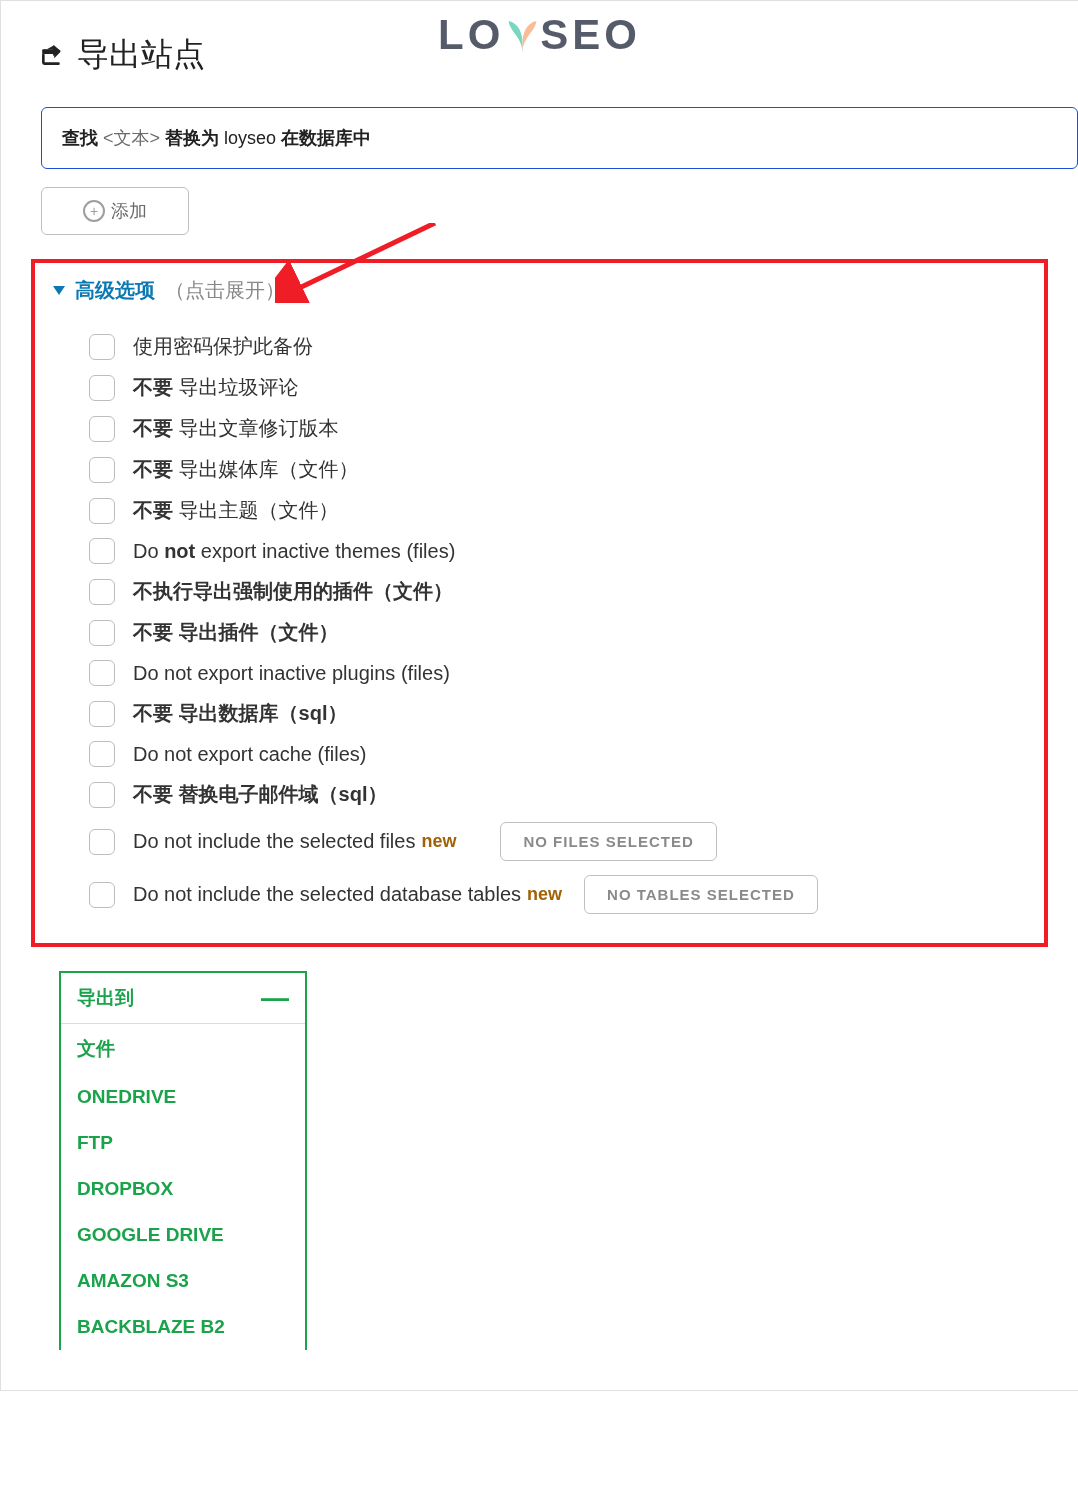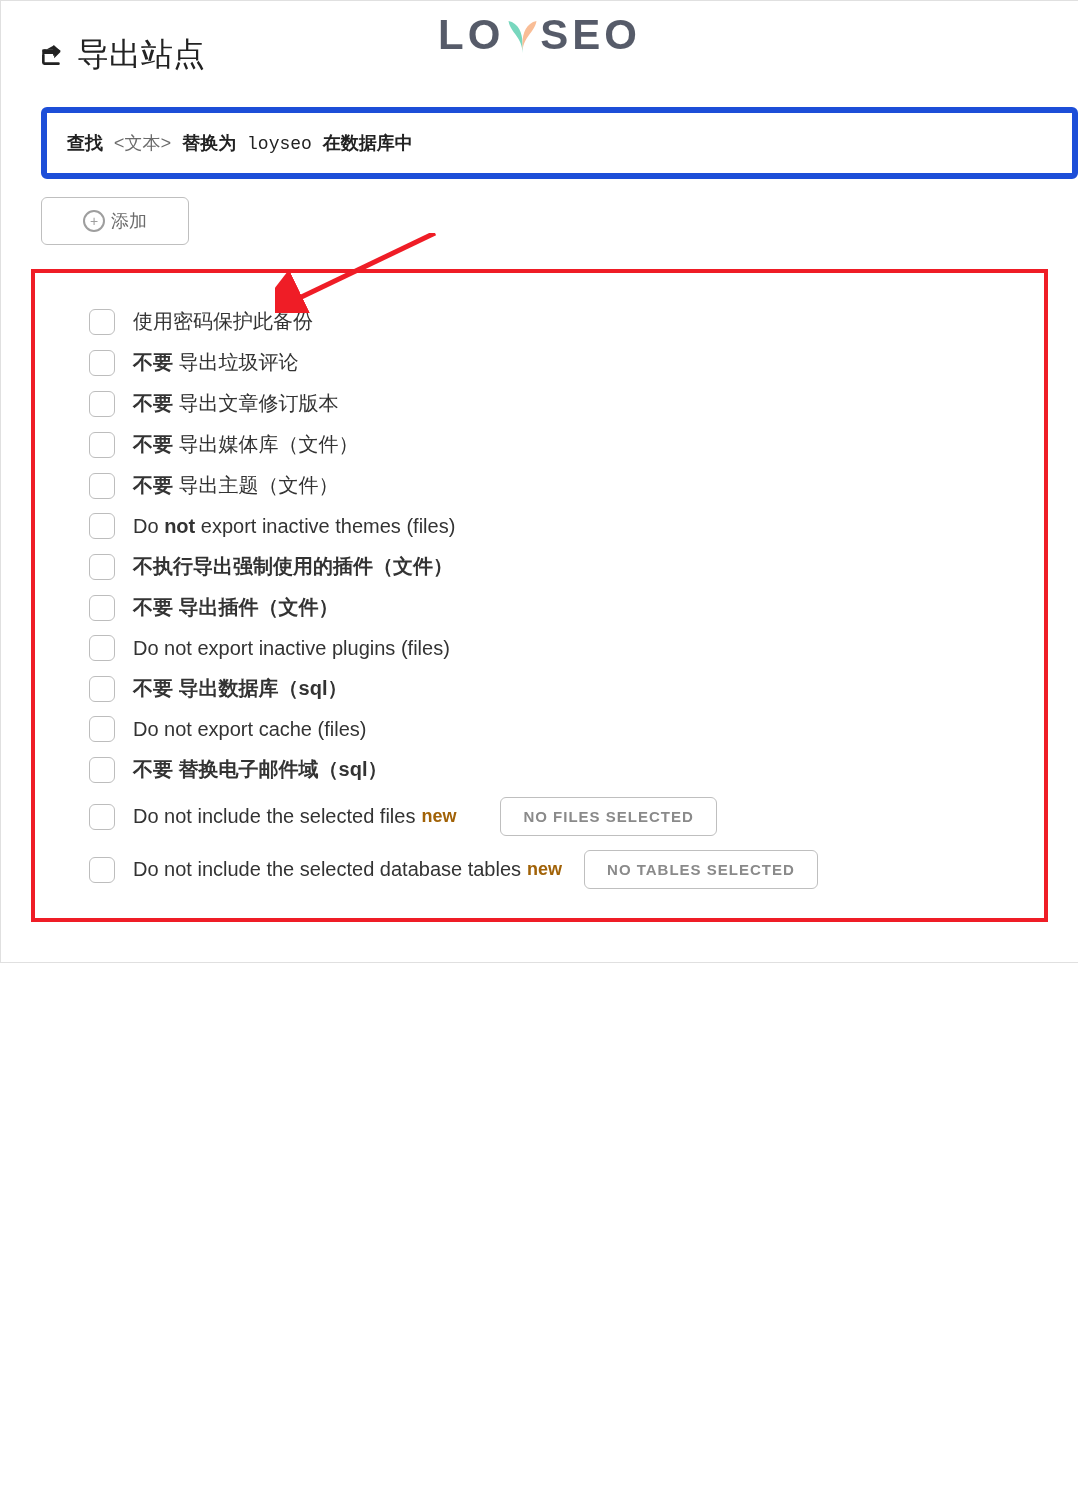--- a/index.html
+++ b/index.html
@@ -2,21 +2,21 @@
 <html><head>
 <meta charset="utf-8">
 <style>
   html,body{margin:0;padding:0;font-family:-apple-system,BlinkMacSystemFont,"Segoe UI","PingFang SC","Microsoft YaHei",sans-serif;background:#fff;color:#333;font-size:16px;}
   .wrap{width:1078px;position:relative;box-sizing:border-box;padding:0 0 40px 0;border:1px solid #e0e0e0;border-right:none;}
   .header{display:flex;align-items:center;padding:32px 0 30px 38px;}
   .export-icon{width:26px;height:26px;margin-right:12px;display:inline-flex;align-items:center;justify-content:center;}
   .page-title{font-size:32px;color:#222;}
   .watermark{position:absolute;top:10px;left:50%;transform:translateX(-50%);font-size:42px;font-weight:700;letter-spacing:4px;color:#0f172a;opacity:.7;pointer-events:none;font-family:Arial,sans-serif;display:flex;align-items:center;}
   .watermark .leaf{position:relative;width:36px;height:40px;display:inline-block;}
-  .findbox{margin-left:40px;border:6px solid #1d4ed8;border-radius:6px;padding:18px 20px;font-size:18px;color:#222;font-family:Liberation Mono, monospace;}
+  .findbox{margin-left:40px;border:1px solid #1d4ed8;border-radius:6px;padding:18px 20px;font-size:18px;color:#222;}
   .findbox .bold{font-weight:700;}
   .findbox .lt{color:#6b6b6b;}
   .addbtn{margin:18px 0 24px 40px;width:148px;height:48px;border:1.5px solid #bfbfbf;border-radius:6px;background:#fff;color:#6b6b6b;font-size:18px;display:flex;align-items:center;justify-content:center;gap:6px;cursor:pointer;}
   .addbtn .plus{width:18px;height:18px;border-radius:50%;border:2px solid #9e9e9e;display:inline-flex;align-items:center;justify-content:center;font-size:14px;line-height:1;color:#9e9e9e;}
   .redbox{margin:0 30px 0 30px;border:4px solid #ef1d26;padding:14px 14px 22px 14px;position:relative;}
   .section-head{display:flex;align-items:center;padding:0 0 8px 4px;}
   .triangle{width:0;height:0;border-left:6px solid transparent;border-right:6px solid transparent;border-top:9px solid #0a79b3;margin-right:10px;}
   .adv-title{color:#0a79b3;font-size:20px;font-weight:600;}
   .adv-hint{color:#888;font-size:20px;margin-left:10px;}
   .options{margin-top:14px;}
@@ -81,20 +81,25 @@
   <div class="redbox">
     <svg class="arrow" width="180" height="80">
       <defs>
           <marker id="ah" markerWidth="12" markerHeight="12" refX="2" refY="6" orient="auto">
             <path d="M0,0 L12,6 L0,12 Z" fill="#ef1d26"></path>
           </marker>
         </defs>
       <line x1="160" y1="0" x2="18" y2="68" stroke="#ef1d26" stroke-width="5" marker-end="url(#ah)"></line>
     </svg>
 
+    <div class="section-head">
+      <span class="triangle"></span>
+      <span class="adv-title">高级选项</span>
+      <span class="adv-hint">（点击展开）</span>
+    </div>
 
     <div class="options" id="options-container">
         <div class="opt">
           <span class="chk"></span>
           <span><span>使用密码保护此备份</span></span>
         </div>
         <div class="opt">
           <span class="chk"></span>
           <span><span class="b">不要</span><span> 导出垃圾评论</span></span>
         </div>
@@ -146,13 +151,28 @@
         </div>
         <div class="opt withbtn">
           <span class="chk"></span>
           <span><span>Do not include the selected database tables</span></span>
           <span class="new">new</span>
           <button class="pillbtn">NO TABLES SELECTED</button>
         </div>
       </div>
   </div>
 
+  <div class="exportbox">
+    <div class="exporthead">
+      <span>导出到</span>
+      <span class="minus">—</span>
+    </div>
+    <div id="dest-container">
+        <div class="destitem">文件</div>
+        <div class="destitem">ONEDRIVE</div>
+        <div class="destitem">FTP</div>
+        <div class="destitem">DROPBOX</div>
+        <div class="destitem">GOOGLE DRIVE</div>
+        <div class="destitem">AMAZON S3</div>
+        <div class="destitem">BACKBLAZE B2</div>
+      </div>
+  </div>
 </div>
 
 </body></html>

